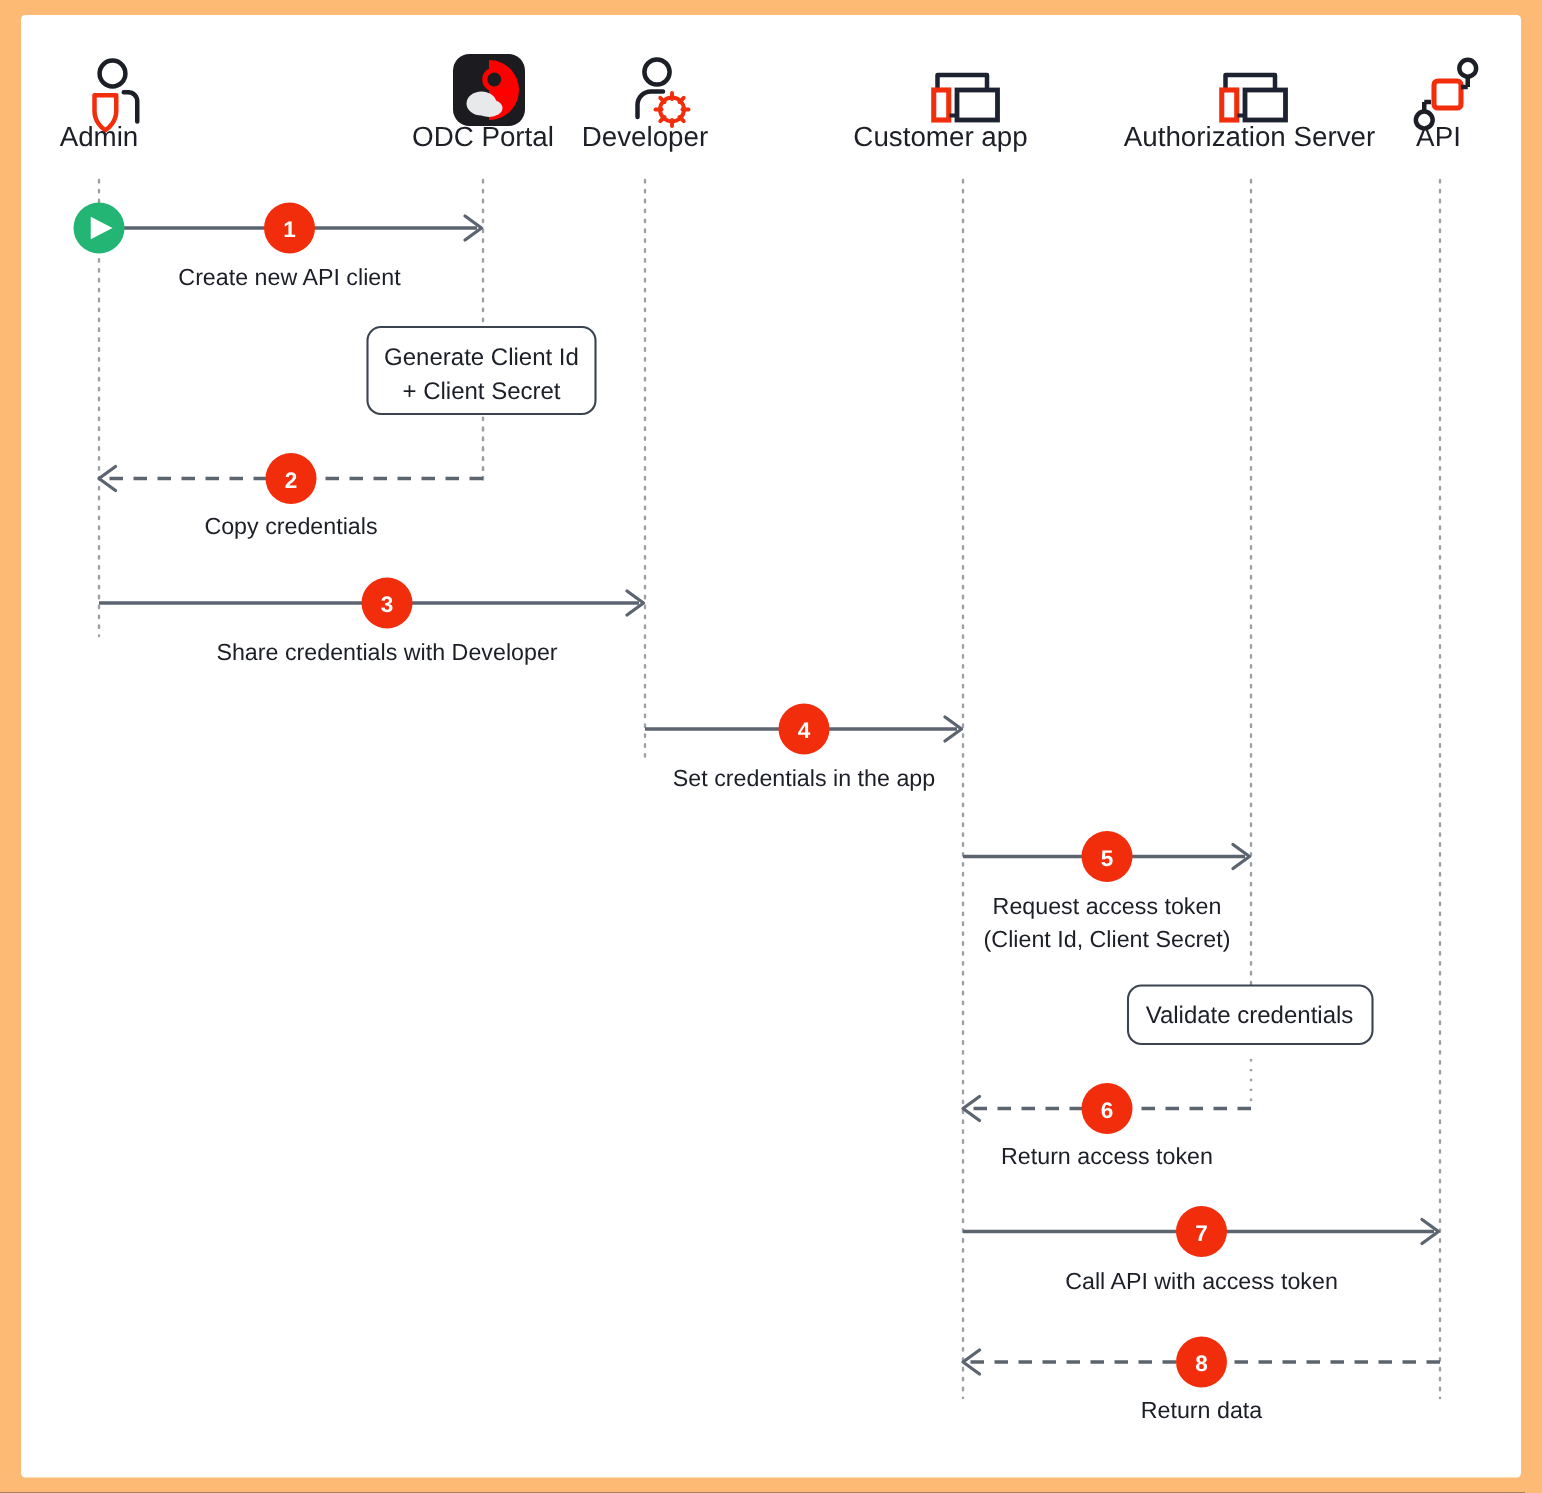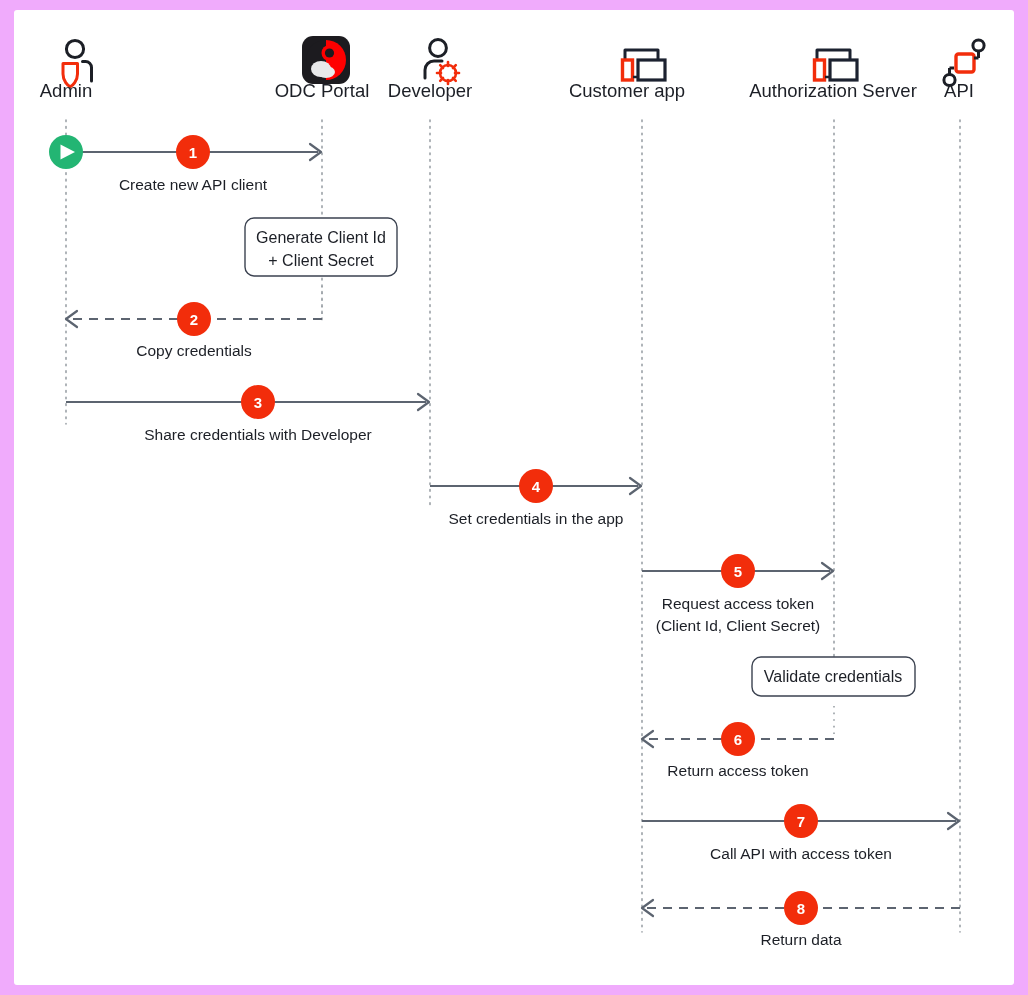--- a/index.html
+++ b/index.html
@@ -12,21 +12,21 @@
     width: 1028px;
     height: 995px;
     font-family: "Liberation Sans", sans-serif;
     overflow: hidden;
   }
   #frame {
     position: absolute;
     left: 0; top: 0;
     width: 1028px;
     height: 995px;
-    background: #f0abfc;
+    background: #fdba74;
     box-sizing: border-box;
     padding: 0;
   }
   #canvas {
     position: absolute;
     left: 14px;
     top: 10px;
     width: 1000px;
     height: 975px;
     background: #ffffff;

